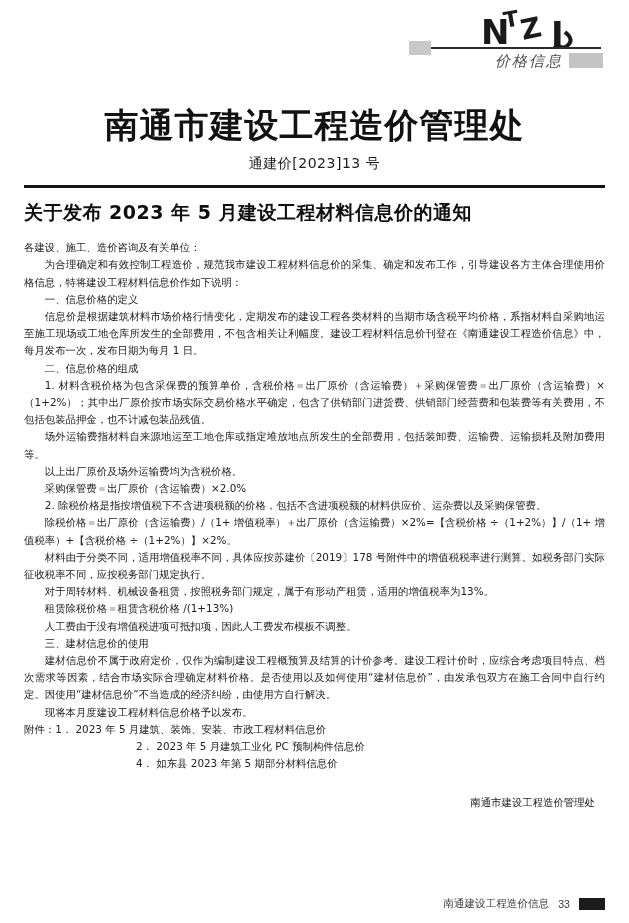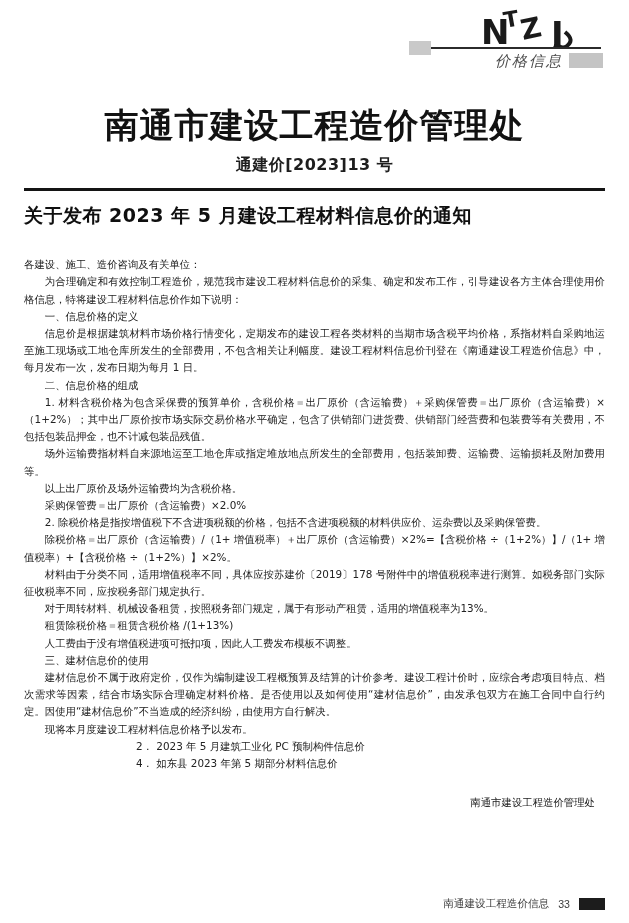--- a/index.html
+++ b/index.html
@@ -81,22 +81,22 @@
     font-size: 34px;
     font-weight: bold;
     letter-spacing: 1px;
     color: #121212;
     margin-top: 28px;
     line-height: 1.15;
   }
   .doc-number {
     text-align: center;
     font-family: "DejaVu Sans", "Liberation Sans", sans-serif;
-    font-size: 16px;
-    font-weight: bold;
+    font-size: 14px;
+    font-weight: normal;
     color: #1d1d1d;
     margin-top: 10px;
     letter-spacing: 0.5px;
   }
 
   .heavy-rule {
     margin: 12px 0 0 0;
     height: 3px;
     background: #141414;
   }
@@ -106,21 +106,21 @@
     font-family: "DejaVu Sans", "Liberation Sans", sans-serif;
     font-size: 19px;
     font-weight: bold;
     color: #0f0f0f;
     margin-top: 12px;
     letter-spacing: 0.5px;
   }
 
   
   .body-copy {
-    margin-top: 27px;
+    margin-top: 13px;
     font-family: "DejaVu Sans", "Liberation Sans", sans-serif;
     font-size: 10.4px;
     line-height: 17.2px;
     color: #222222;
     text-align: justify;
     text-justify: inter-character;
   }
   .p { margin: 0; }
   .p.indent { text-indent: 2em; }
   .attach-list {
@@ -208,20 +208,23 @@
     <p class="p indent">除税价格＝出厂原价（含运输费）/（1+ 增值税率）＋出厂原价（含运输费）×2%=【含税价格 ÷（1+2%）】/（1+ 增值税率）+【含税价格 ÷（1+2%）】×2%。</p>
     <p class="p indent">材料由于分类不同，适用增值税率不同，具体应按苏建价〔2019〕178 号附件中的增值税税率进行测算。如税务部门实际征收税率不同，应按税务部门规定执行。</p>
     <p class="p indent">对于周转材料、机械设备租赁，按照税务部门规定，属于有形动产租赁，适用的增值税率为13%。</p>
     <p class="p indent">租赁除税价格＝租赁含税价格 /(1+13%)</p>
     <p class="p indent">人工费由于没有增值税进项可抵扣项，因此人工费发布模板不调整。</p>
     <p class="p indent">三、建材信息价的使用</p>
     <p class="p indent">建材信息价不属于政府定价，仅作为编制建设工程概预算及结算的计价参考。建设工程计价时，应综合考虑项目特点、档次需求等因素，结合市场实际合理确定材料价格。是否使用以及如何使用“建材信息价”，由发承包双方在施工合同中自行约定。因使用“建材信息价”不当造成的经济纠纷，由使用方自行解决。</p>
     <p class="p indent">现将本月度建设工程材料信息价格予以发布。</p>
 
     <ul class="attach-list">
+      <li class="first">
+        <span class="attach-label">附件：</span><span>1． 2023 年 5 月建筑、装饰、安装、市政工程材料信息价</span>
+      </li>
       <li>
         <span>2． 2023 年 5 月建筑工业化 PC 预制构件信息价</span>
       </li>
       <li>
         <span>4． 如东县 2023 年第 5 期部分材料信息价</span>
       </li>
     </ul>
   </div>
 
   <div class="signature">

